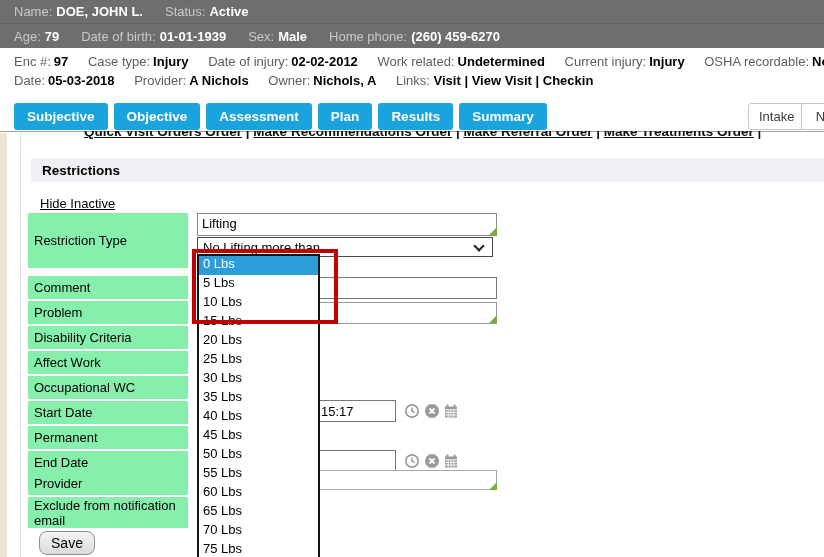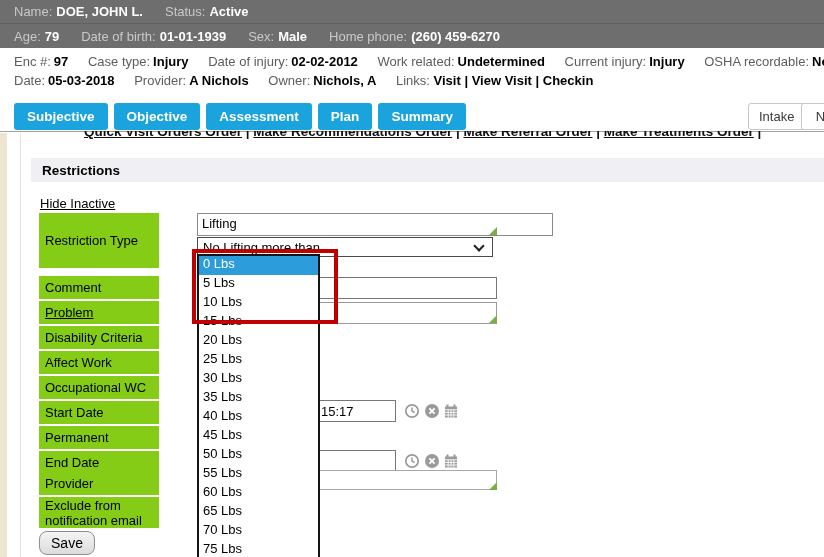--- a/index.html
+++ b/index.html
@@ -38,21 +38,21 @@
   
   #order-links { position:absolute; left:84px; top:131px; height:15px; width:700px; overflow:hidden; }
   #order-links .inner { margin-top:-7px; white-space:nowrap; font-size:13.5px; font-weight:600; color:#111; }
   #order-links .olnk { text-decoration:underline; cursor:pointer; }
   
   #section-band { position:absolute; left:31px; top:158px; width:793px; height:24px;
                   background:#f0f0f4; display:flex; align-items:center; padding-left:11px;
                   font-weight:700; font-size:13.5px; }
   #hide-inactive { position:absolute; left:40px; top:196px; text-decoration:underline; cursor:pointer; }
   
-  .lcell { position:absolute; left:39px; width:120px; background:#84cc16;
+  .lcell { position:absolute; left:28px; width:160px; background:#86efac;
            display:flex; align-items:center; padding-left:6px; line-height:15px; }
   
   .ctl { position:absolute; background:#fff; font-family:"Liberation Sans", sans-serif;
          font-size:13px; color:#000; }
   input.ctl, textarea.ctl { border:1px solid #8a8a8a; padding:2px 4px; resize:none; overflow:hidden; }
   textarea.ctl { line-height:15px; }
   .grip { position:absolute; width:0; height:0; border-left:8px solid transparent;
           border-bottom:8px solid #76b043; pointer-events:none; }
   .selectbox { position:absolute; left:197px; top:237px; width:296px; height:20px;
                border:1px solid #4a4a4a; background:#fff; display:flex; align-items:center;
@@ -133,20 +133,21 @@
       <span><span class="sep"></span><span class="lnk">Visit</span></span><span><span class="sep"> | </span><span class="lnk">View Visit</span></span><span><span class="sep"> | </span><span class="lnk">Checkin</span></span></span>
     </span>
   </div>
 
   <div id="tabs">
 
   <div class="tab">Subjective</div>
       <div class="tab">Objective</div>
       <div class="tab">Assessment</div>
       <div class="tab">Plan</div>
+      <div class="tab">Results</div>
       <div class="tab">Summary</div>
     </div>
   <button id="btn-intake" class="rbtn">Intake</button>
   <button id="btn-nu" class="rbtn">Nu</button>
 
   <div id="panel-top-line"></div>
   <div id="left-strip"></div>
   <div id="left-vline"></div>
 
   <div id="order-links">
@@ -157,31 +158,31 @@
     </div>
   </div>
 
   <div id="section-band">
     <span>Restrictions</span>
   </div>
   <a id="hide-inactive">Hide Inactive</a>
 
   <div class="lcell" style="top:213px;height:55px;">Restriction Type</div>
   <div class="lcell" style="top:276px;height:23px;">Comment</div>
-  <div class="lcell" style="top:301px;height:23px;text-decoration:underline;">Problem</div>
+  <div class="lcell" style="top:301px;height:23px;">Problem</div>
   <div class="lcell" style="top:326px;height:23px;">Disability Criteria</div>
   <div class="lcell" style="top:351px;height:23px;">Affect Work</div>
   <div class="lcell" style="top:376px;height:23px;">Occupational WC</div>
   <div class="lcell" style="top:401px;height:23px;">Start Date</div>
   <div class="lcell" style="top:426px;height:23px;">Permanent</div>
   <div class="lcell" style="top:451px;height:23px;">End Date</div>
   <div class="lcell" style="top:472px;height:23px;">Provider</div>
   <div class="lcell" style="top:497px;height:31px;">Exclude from notification email</div>
 
-  <textarea class="ctl" style="left: 197px; top: 213px; width: 356px; height: 23px;">Lifting</textarea>
+  <textarea class="ctl" style="left: 197px; top: 213px; width: 300px; height: 23px;">Lifting</textarea>
   <span class="grip" style="left:489px;top:227px;"></span>
 
   <div class="selectbox">
     <span>No Lifting more than</span>
     <span class="chev"></span>
   </div>
 
   <input class="ctl" style="left: 197px; top: 277px; width: 300px; height: 22px; border-color: rgb(119, 119, 119);" value="">
   <textarea class="ctl" style="left: 197px; top: 302px; width: 300px; height: 22px; border-color: rgb(154, 154, 154);"></textarea>
   <span class="grip" style="left:489px;top:315px;"></span>

